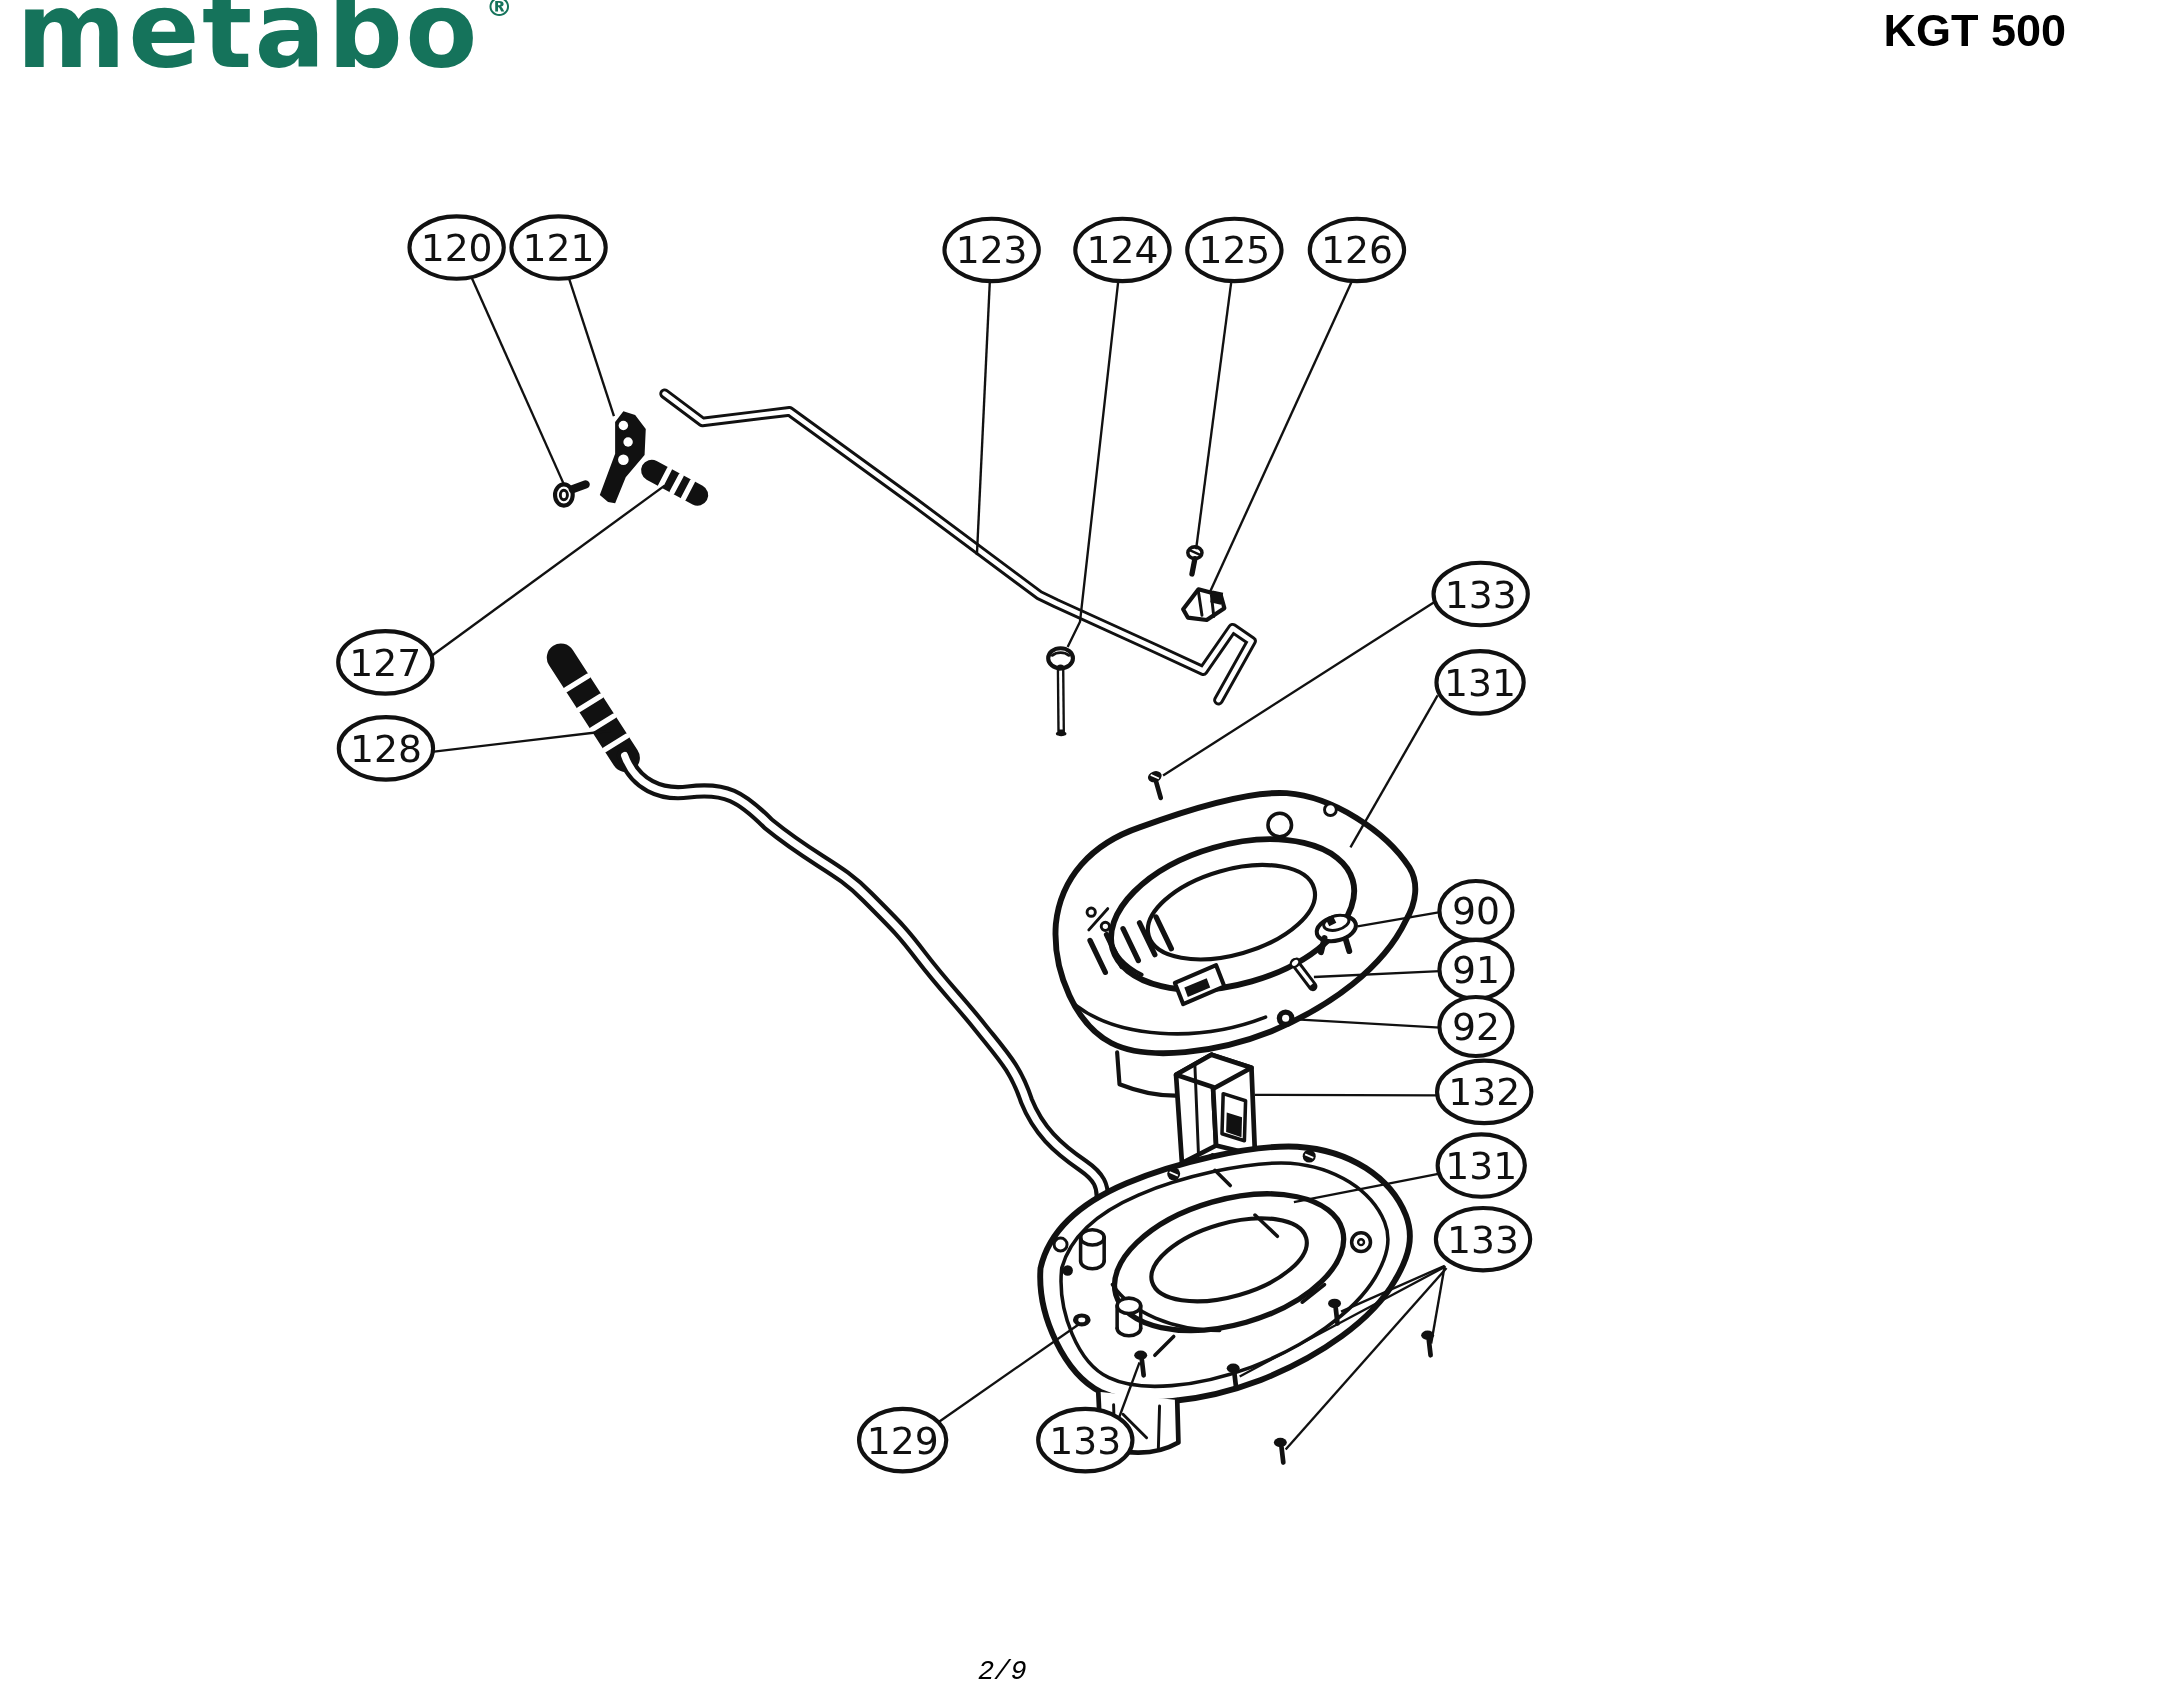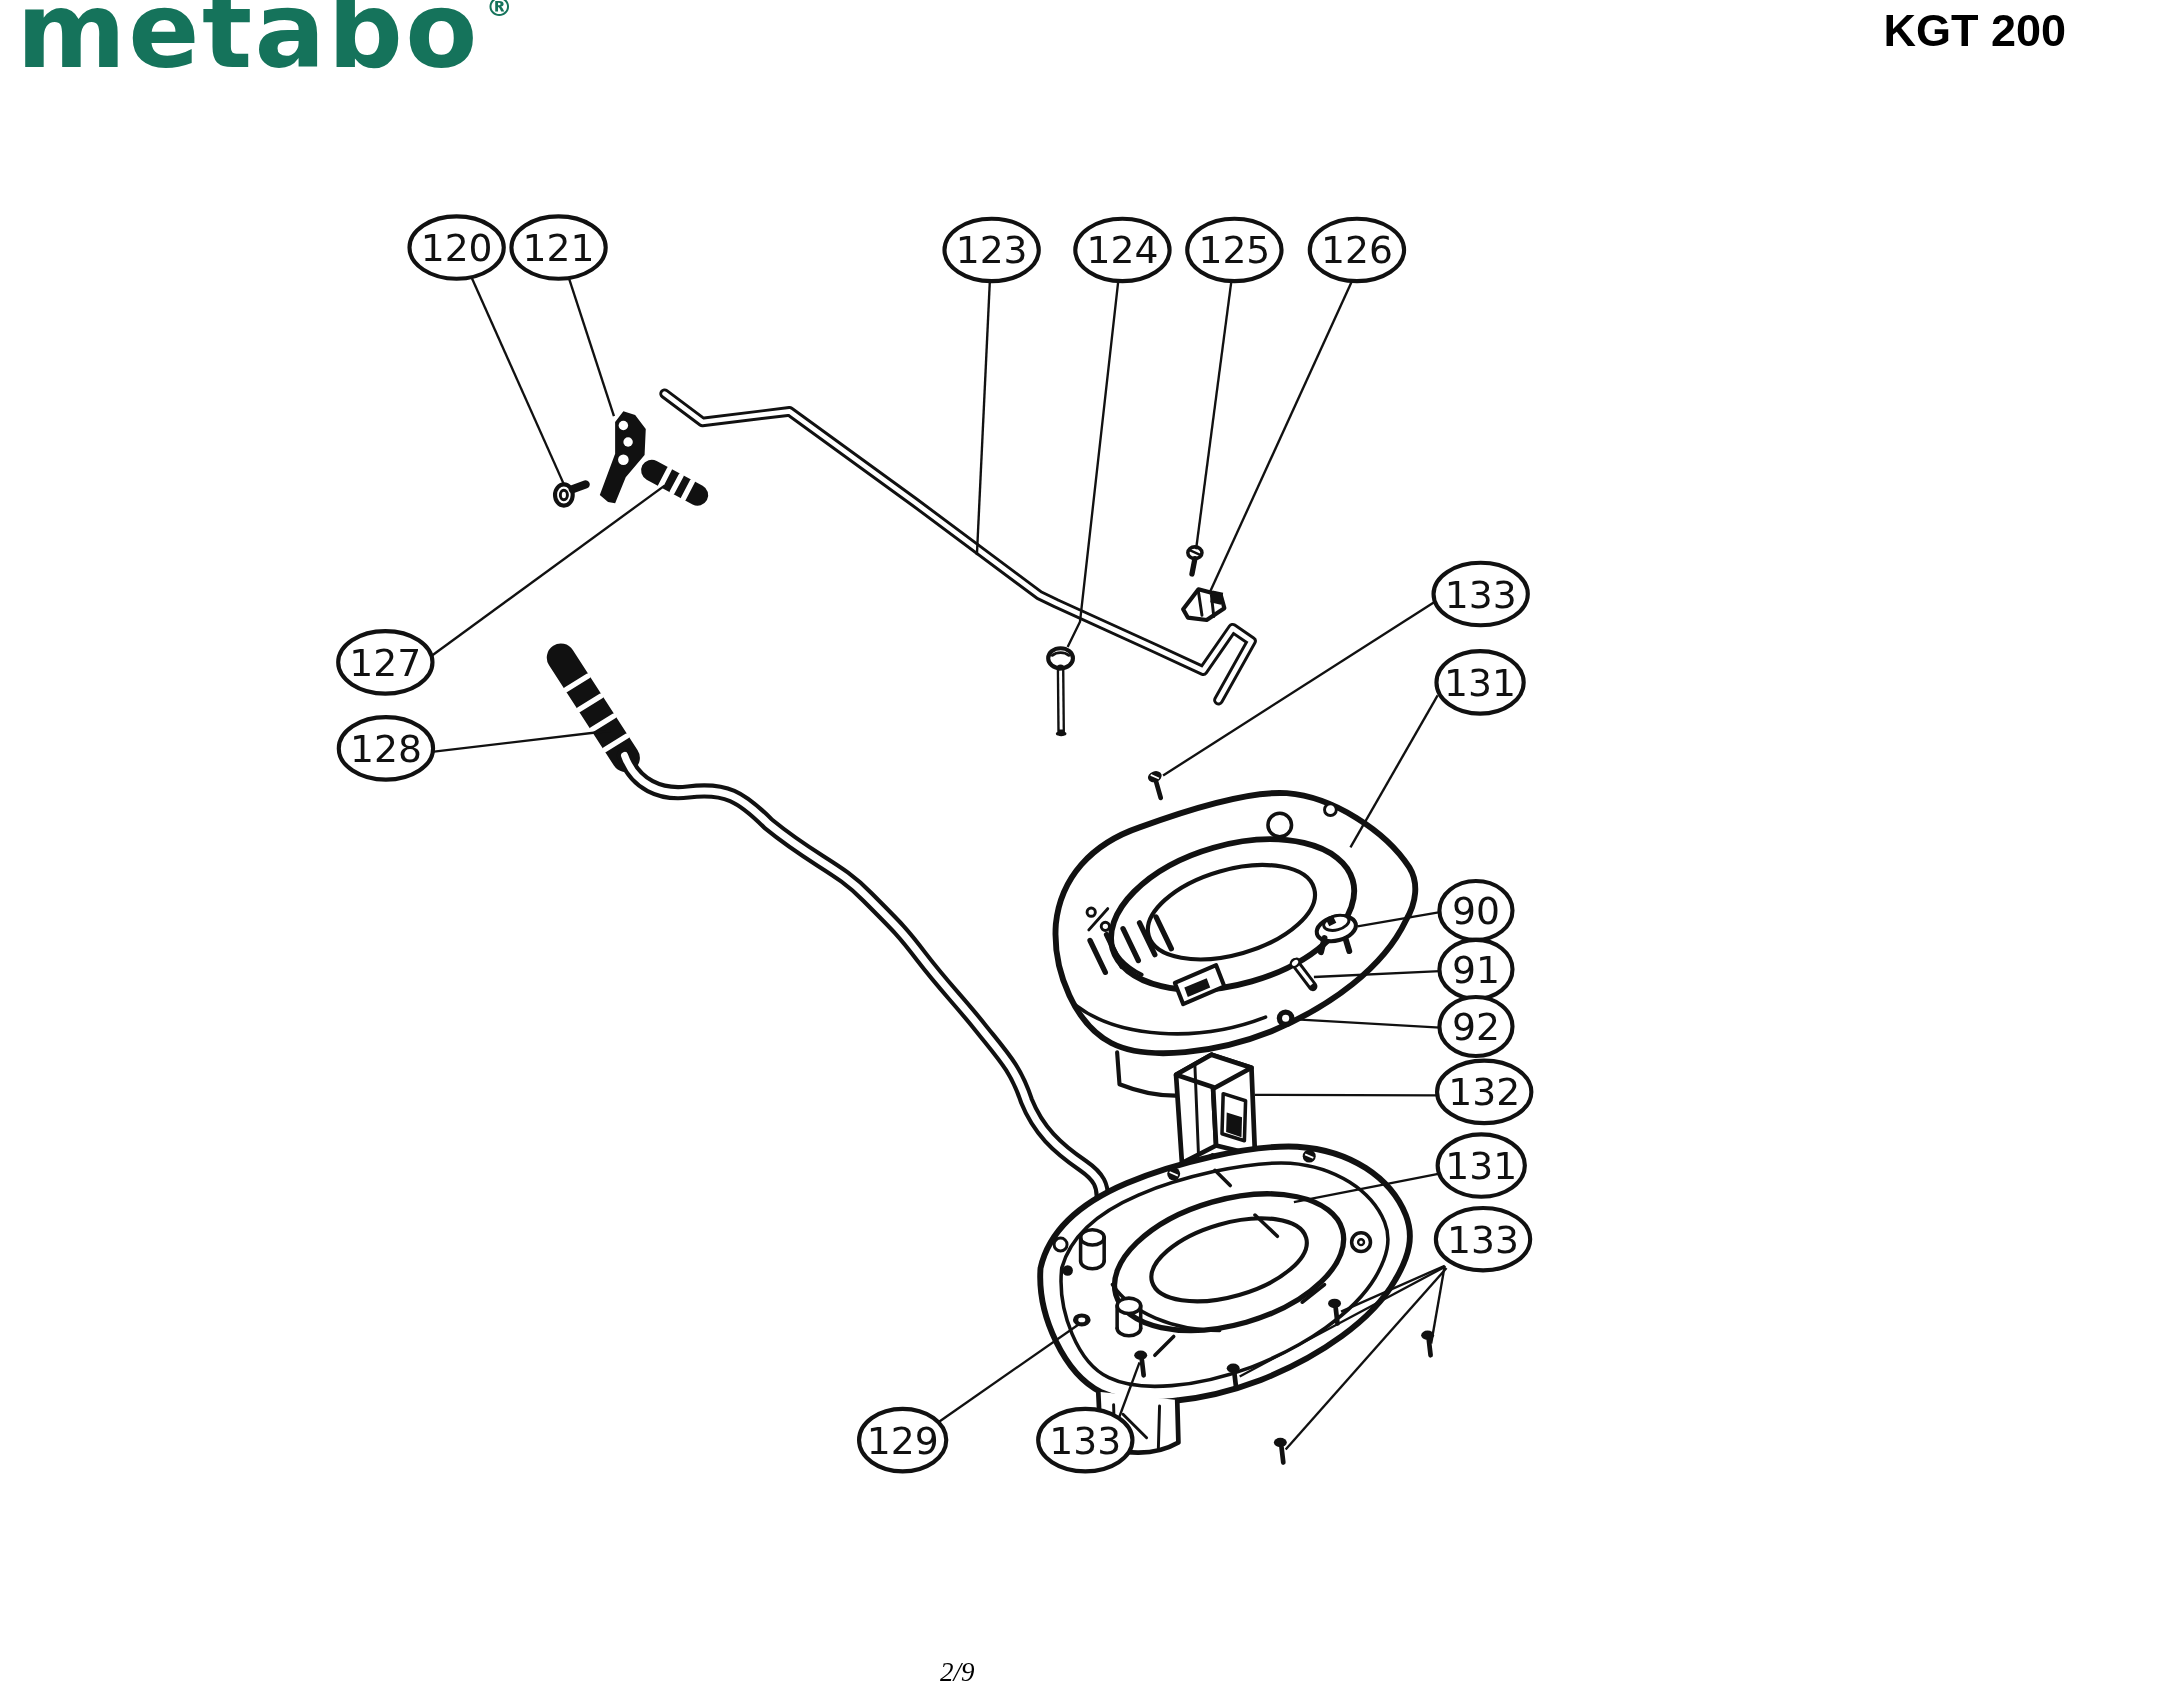--- a/index.html
+++ b/index.html
@@ -7,21 +7,21 @@
         font-family:"DejaVu Sans",sans-serif;color:#111;}
   
   .brand-row{position:absolute;left:16.5px;top:-21px;white-space:nowrap;}
   .brand{font-family:"DejaVu Sans",sans-serif;font-weight:bold;font-size:105px;
          letter-spacing:2.4px;line-height:1;}
   .brand-reg{font-family:"DejaVu Sans",sans-serif;font-weight:bold;font-size:27px;
              vertical-align:51px;margin-left:5.9px;}
   .model{position:absolute;right:28px;top:4.7px;font-family:"Liberation Sans","DejaVu Sans",sans-serif;
          font-weight:bold;font-size:45px;color:#000;}
   
-  .page-num{position:absolute;left:940px;top:1657px;font-family:Liberation Serif, serif;
+  .page-num{position:absolute;left:978px;top:1657px;font-family:Liberation Mono, monospace;
             font-style:italic;font-size:27px;color:#000;}
   
   .diagram{position:absolute;left:0;top:0;width:2183px;height:1693px;}
   .ink{stroke:#111;fill:none;stroke-linecap:round;stroke-linejoin:round;}
   .fillw{fill:#fff;}
   .filld{fill:#111;stroke:none;}
   .leader{stroke:#111;stroke-width:4;fill:none;}
   .callout-bubble{fill:#fff;stroke:#111;stroke-width:7;}
   .callout-label{font-family:"DejaVu Sans",sans-serif;font-size:64px;fill:#111;
                  text-anchor:middle;}
@@ -30,21 +30,21 @@
   .wtick{stroke:#fff;stroke-width:9;stroke-linecap:round;}
 </style>
 </head>
 <body>
 
 <div class="page">
 
   <div class="brand-row">
     <span class="brand" style="color: rgb(21, 115, 91);">metabo</span><span class="brand-reg" style="color: rgb(21, 115, 91);">®</span>
   </div>
-  <div class="model">KGT 200</div>
+  <div class="model">KGT 500</div>
 
   <svg class="diagram" viewBox="0 0 3705 2873" xmlns="http://www.w3.org/2000/svg">
 
     <g>
       <ellipse class="ink fillw" cx="957" cy="840" rx="15" ry="18" stroke-width="7"></ellipse>
       <ellipse class="ink" cx="957" cy="840" rx="6" ry="8" stroke-width="5"></ellipse>
       <line class="ink" x1="972" y1="830" x2="994" y2="822" stroke-width="14"></line>
     </g>
 
     <g>

